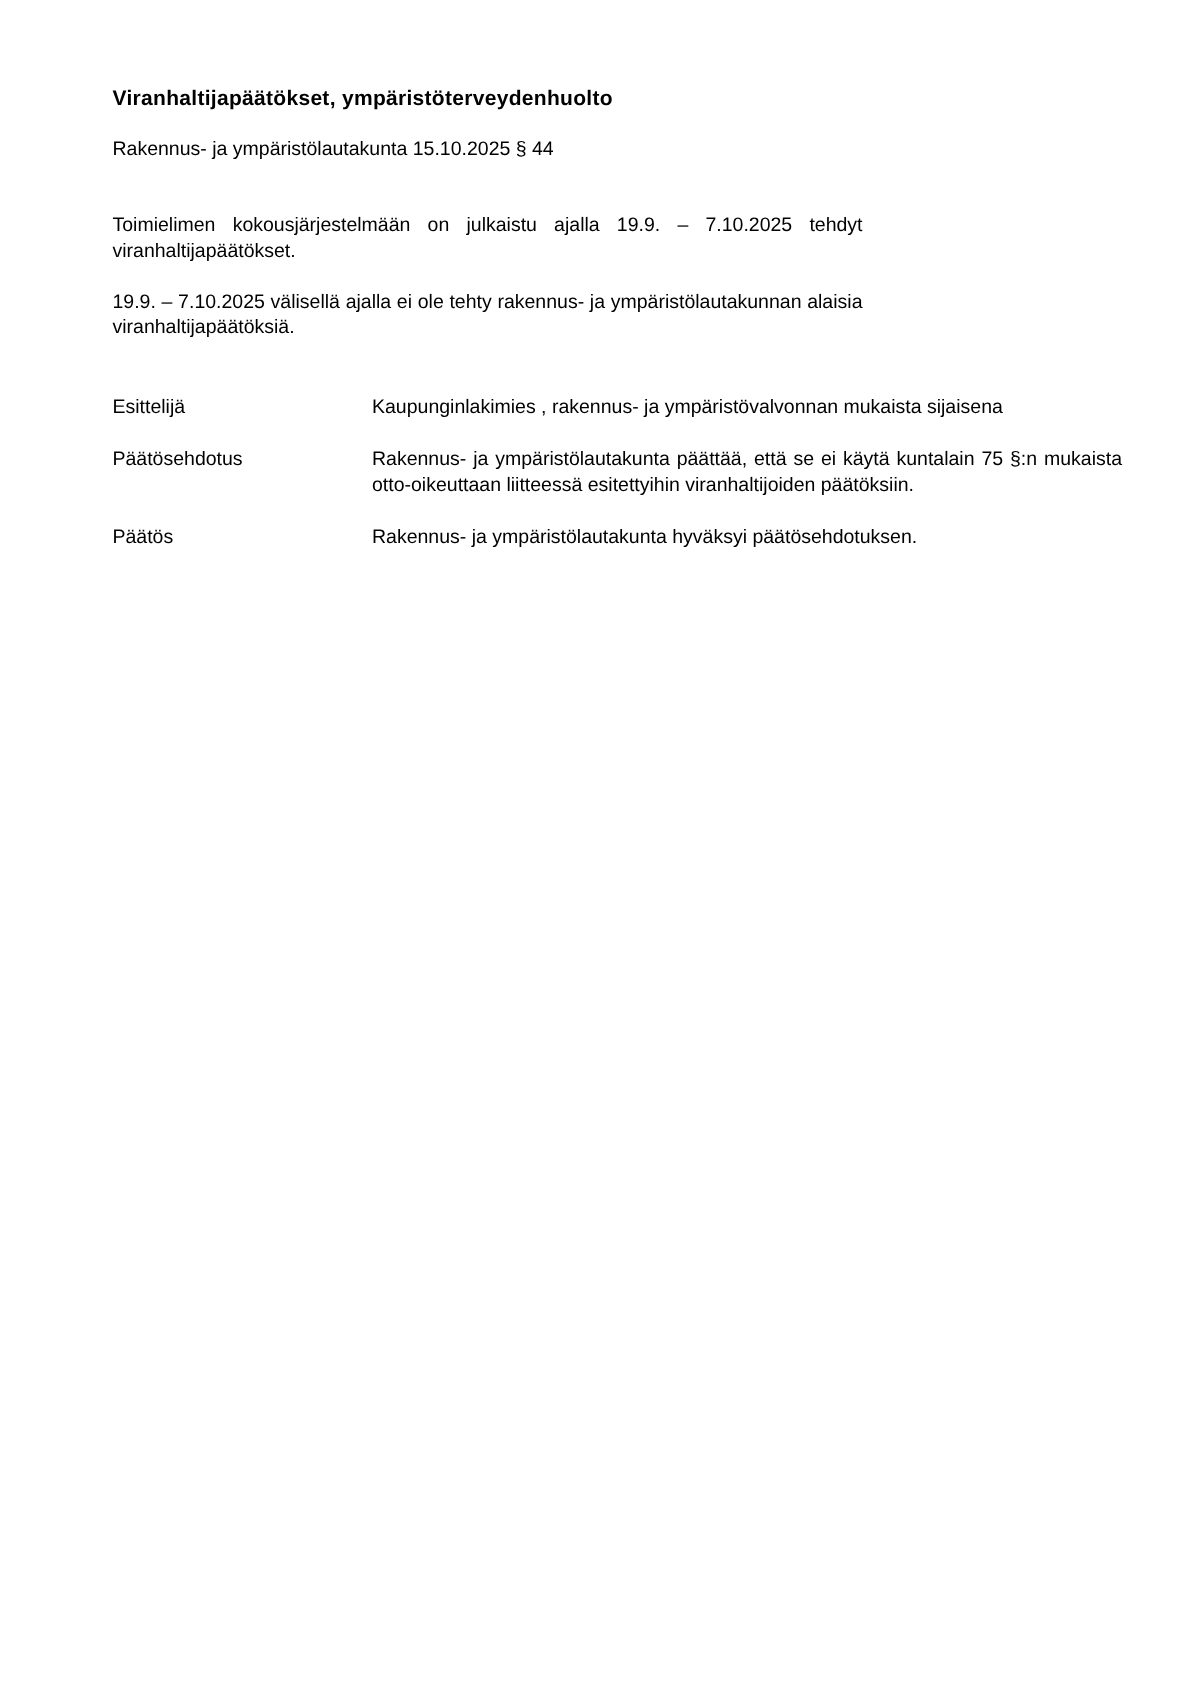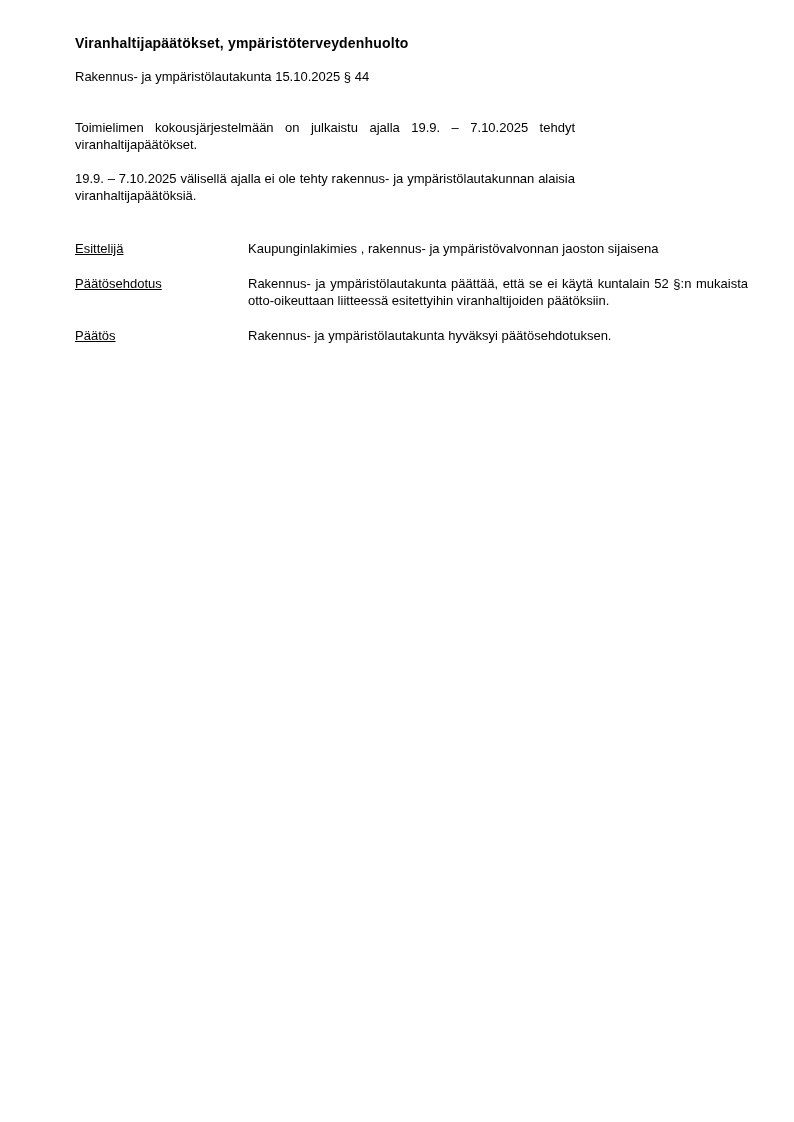--- a/index.html
+++ b/index.html
@@ -10,21 +10,21 @@
   .page {
     position: relative;
     width: 794px;
     height: 870px;
     box-sizing: border-box;
     background: #ffffff;
     color: #000000;
     font-family: "Liberation Sans", sans-serif;
     font-size: 13px;
     line-height: 17px;
-    padding: 28px 46px 0 75px;
+    padding: 50px 46px 0 75px;
     overflow: hidden;
   }
   .doc-title {
     margin: 7px 0 0 0;
     font-size: 14px;
     font-weight: bold;
     line-height: 17px;
     letter-spacing: 0.2px;
   }
   .doc-subtitle {
@@ -42,21 +42,20 @@
   .fields {
     margin-top: 36px;
   }
   .field-row {
     display: flex;
     margin: 0 0 18px 0;
   }
   .field-label {
     width: 173px;
     flex: 0 0 173px;
-    text-decoration: underline;
   }
   .field-value {
     width: 500px;
     text-align: justify;
   }
 </style>
 </head>
 <body>
 
 <div class="page">
@@ -67,26 +66,26 @@
 
   <div class="content">
     <p>Toimielimen kokousjärjestelmään on julkaistu ajalla 19.9. – 7.10.2025 tehdyt viranhaltijapäätökset.</p>
     <p>19.9. – 7.10.2025 välisellä ajalla ei ole tehty rakennus- ja ympäristölautakunnan alaisia viranhaltijapäätöksiä.</p>
   </div>
 
   <div class="fields">
 
     <div class="field-row">
       <div class="field-label">Esittelijä</div>
-      <div class="field-value">Kaupunginlakimies , rakennus- ja ympäristövalvonnan jaoston sijaisena</div>
+      <div class="field-value">Kaupunginlakimies , rakennus- ja ympäristövalvonnan mukaista sijaisena</div>
     </div>
 
     <div class="field-row">
       <div class="field-label">Päätösehdotus</div>
-      <div class="field-value">Rakennus- ja ympäristölautakunta päättää, että se ei käytä kuntalain 52 §:n mukaista otto-oikeuttaan liitteessä esitettyihin viranhaltijoiden päätöksiin.</div>
+      <div class="field-value">Rakennus- ja ympäristölautakunta päättää, että se ei käytä kuntalain 75 §:n mukaista otto-oikeuttaan liitteessä esitettyihin viranhaltijoiden päätöksiin.</div>
     </div>
 
     <div class="field-row">
       <div class="field-label">Päätös</div>
       <div class="field-value">Rakennus- ja ympäristölautakunta hyväksyi päätösehdotuksen.</div>
     </div>
 
   </div>
 
 </div>

